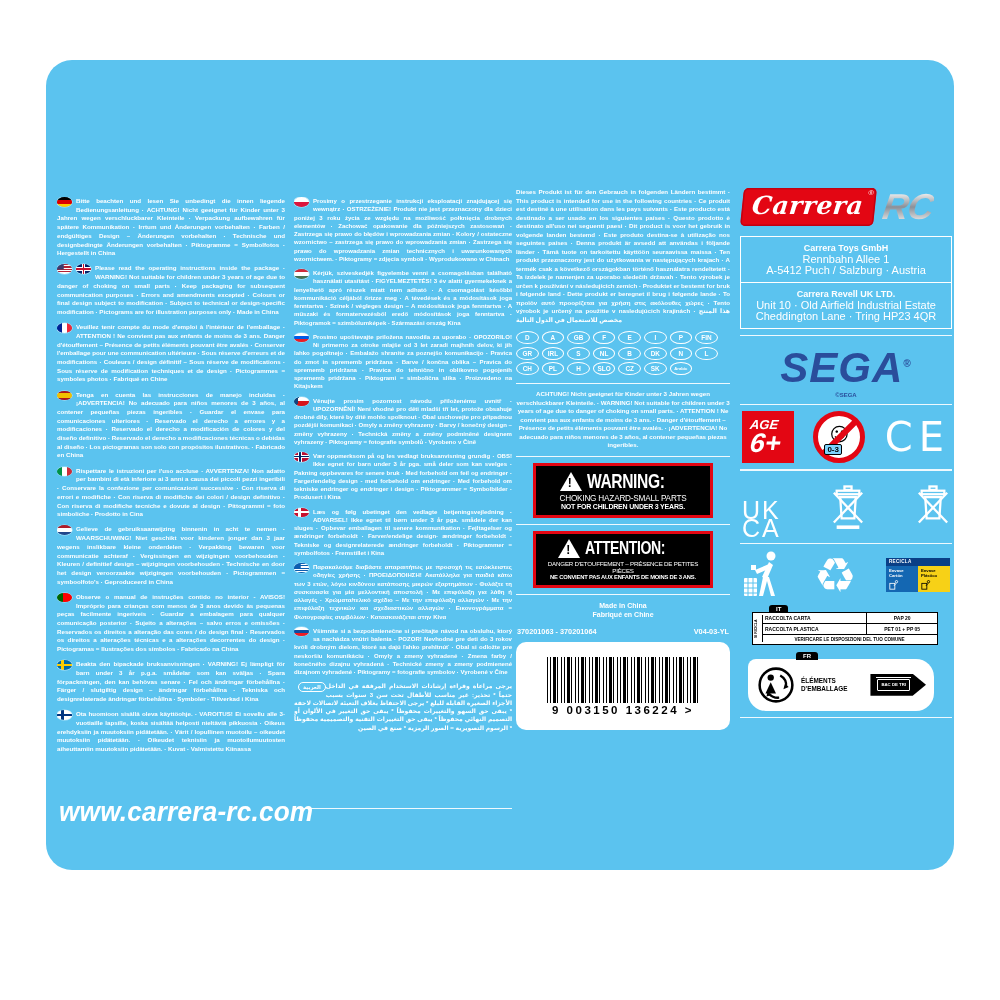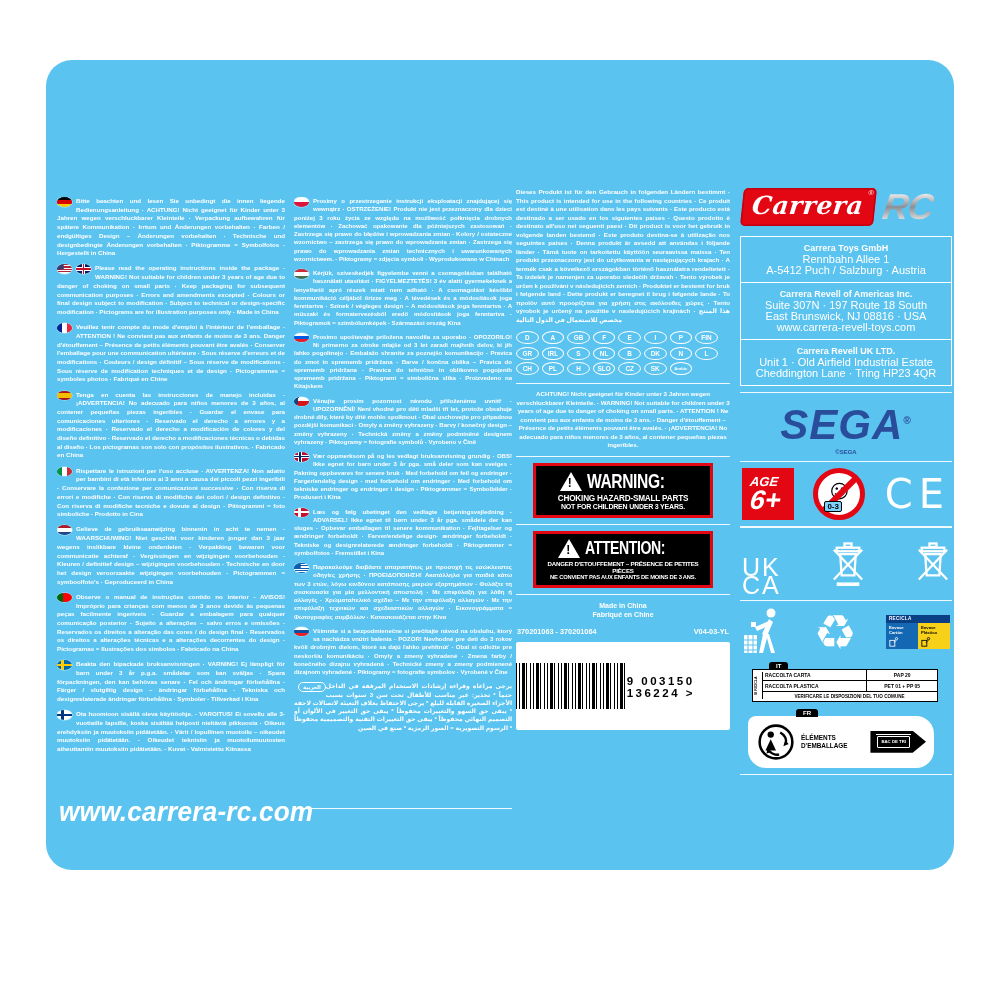--- a/index.html
+++ b/index.html
@@ -72,29 +72,29 @@
   .wbox{background:#000;border:3px solid #e30613;width:168px;margin:4px auto;
         padding:4px 3px 5px;text-align:center;color:#fff;}
   .wrow{display:flex;align-items:center;justify-content:center;gap:5px;}
   .tri{width:0;height:0;border-left:11px solid transparent;border-right:11px solid transparent;
        border-bottom:19px solid #fff;position:relative;display:inline-block;}
   .tri i{position:absolute;left:-3px;top:4px;font-style:normal;color:#000;
          font-weight:900;font-size:12px;}
   .wtitle{font-size:20px;font-weight:900;display:inline-block;
           transform:scaleX(.78);transform-origin:left;letter-spacing:-.5px;}
   .atitle{font-size:18px;}
-  .wl1{font-size:8.2px;font-weight:700;margin-top:1px;letter-spacing:-.2px;}
+  .wl1{font-size:8.2px;font-weight:400;margin-top:1px;letter-spacing:-.2px;}
   .wl2{font-size:7px;font-weight:bold;letter-spacing:-.2px;}
   .abox .wl1{font-size:6.2px;}
   .abox .wl2{font-size:5.8px;}
   .madein{font-size:7px;line-height:9px;font-weight:bold;text-align:center;margin:4px 0 8px;}
   .nums{display:flex;justify-content:space-between;font-size:7.3px;font-weight:bold;
         margin:2px 1px 6px;}
-  .barcard{background:#fff;border-radius:2px;width:214px;height:88px;display:flex;
-           flex-direction:row;align-items:center;justify-content:center;box-sizing:border-box;}
+  .barcard{background:#fff;border-radius:10px;width:214px;height:88px;display:flex;
+           flex-direction:column;align-items:center;justify-content:center;box-sizing:border-box;}
   .bars{height:46px;width:152px;
     background:repeating-linear-gradient(90deg,#000 0 1.5px,#fff 1.5px 3px,#000 3px 4px,
       #fff 4px 6.5px,#000 6.5px 9px,#fff 9px 10px,#000 10px 11px,#fff 11px 14px);}
   .digits{font-size:11.5px;font-weight:bold;color:#000;letter-spacing:2.5px;margin-top:1px;}
 
   
   .logo-row{display:flex;align-items:center;gap:8px;margin:0 0 8px 2px;}
   .clogo{background:#e30613;border-radius:5px;padding:3px 12px 6px 10px;
          transform:skewX(-6deg);box-shadow:inset 0 0 0 1.5px #c20010;position:relative;}
   .cword{font-family:"DejaVu Serif","Liberation Serif",serif;font-style:italic;
@@ -270,28 +270,22 @@
       </div>
       <div class="rc">RC</div>
     </div>
     <div class="addr">
       <div class="asec">
         <div class="aname">Carrera Toys GmbH</div>
         <div class="aline">Rennbahn Allee 1</div>
         <div class="aline">A-5412 Puch / Salzburg · Austria</div>
       </div>
       <div class="asec">
-        <div class="aname">Carrera Revell of Americas Inc.</div>
-        <div class="aline">Suite 307N · 197 Route 18 South</div>
-        <div class="aline">East Brunswick, NJ 08816 · USA</div>
-        <div class="aline">www.carrera-revell-toys.com</div>
-      </div>
-      <div class="asec">
         <div class="aname">Carrera Revell UK LTD.</div>
-        <div class="aline">Unit 1 · Old Airfield Industrial Estate</div>
+        <div class="aline">Unit 10 · Old Airfield Industrial Estate</div>
         <div class="aline">Cheddington Lane · Tring HP23 4QR</div>
       </div>
     </div>
     <div class="hr"></div>
     <div class="sega"><span>SEGA</span><sup>®</sup></div>
     <div class="segac">©SEGA</div>
     <div class="hr"></div>
     <div class="icorow">
       <div class="age">
         <span class="t">AGE</span>

